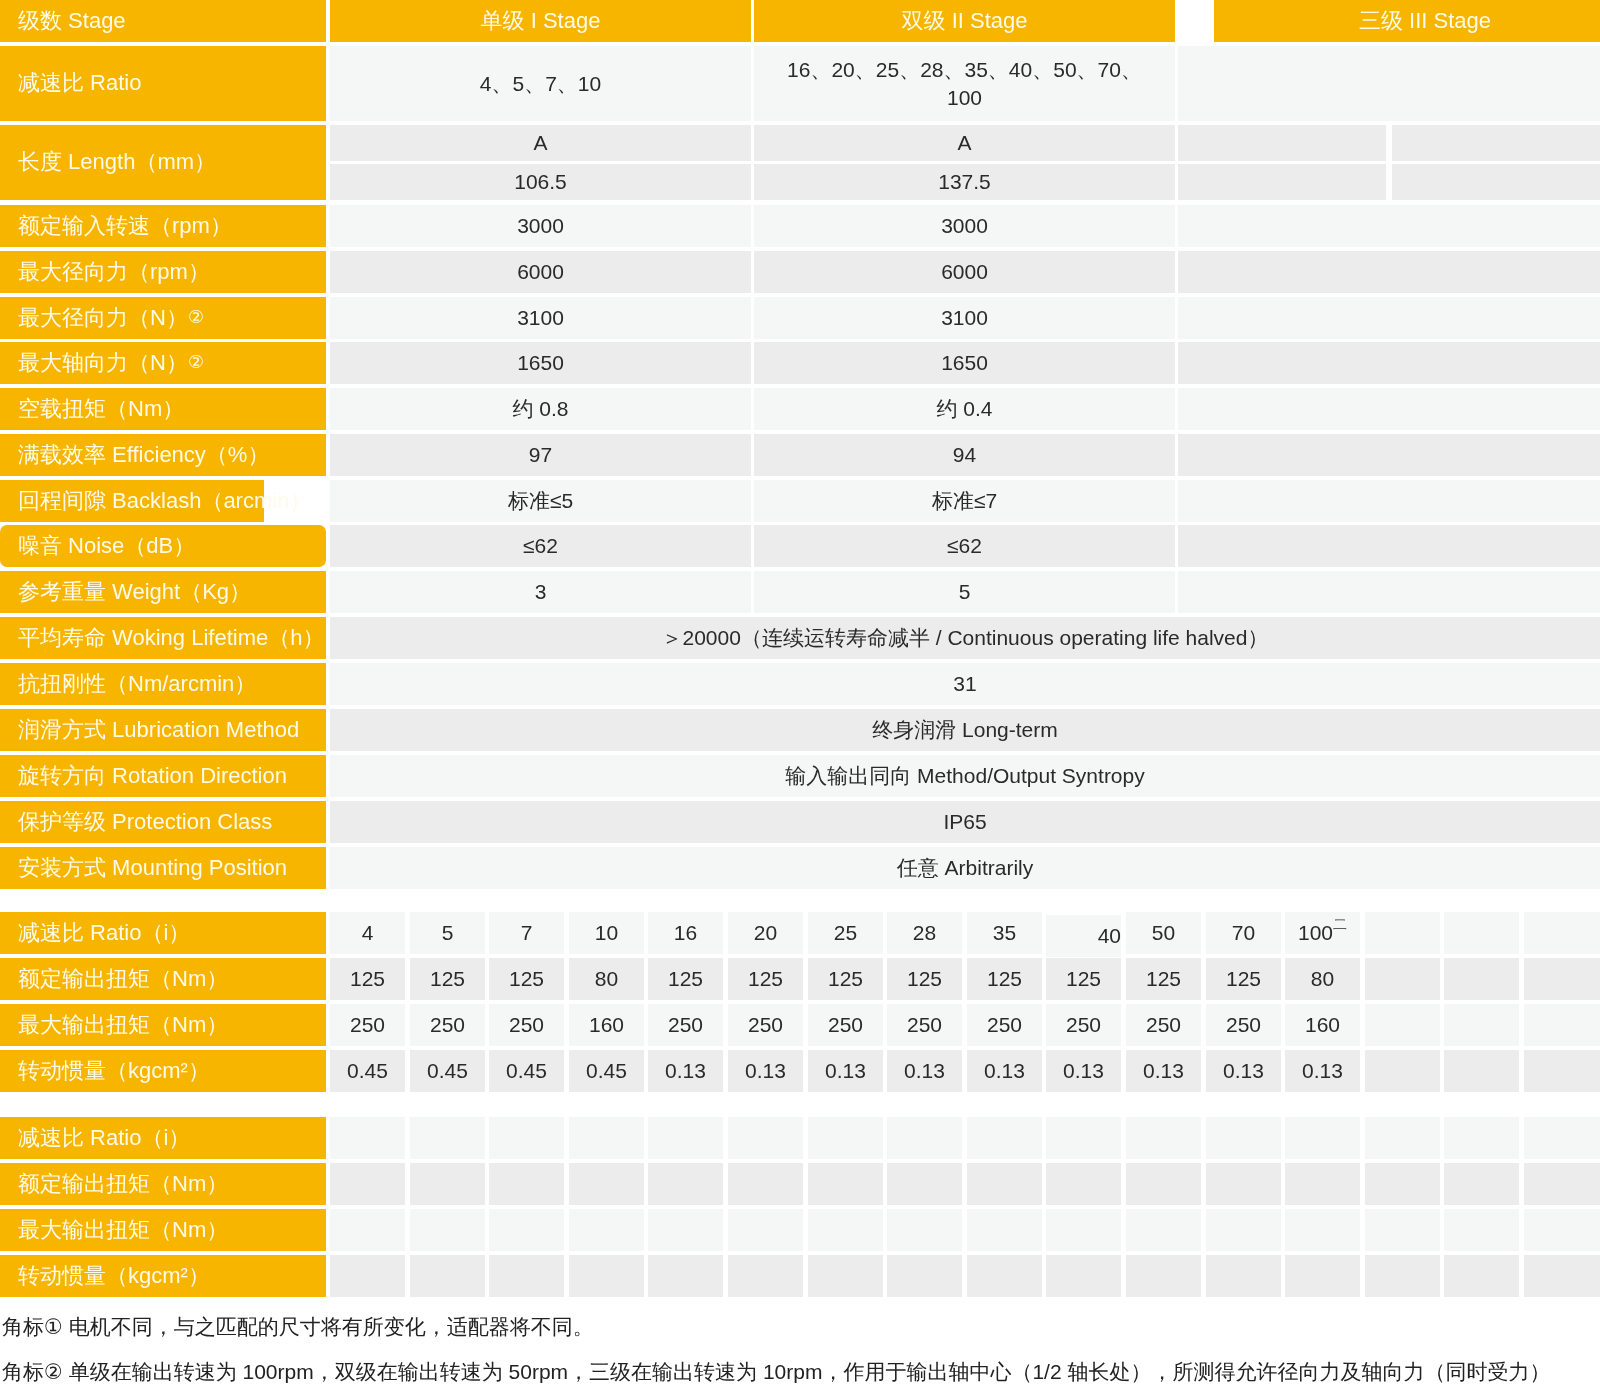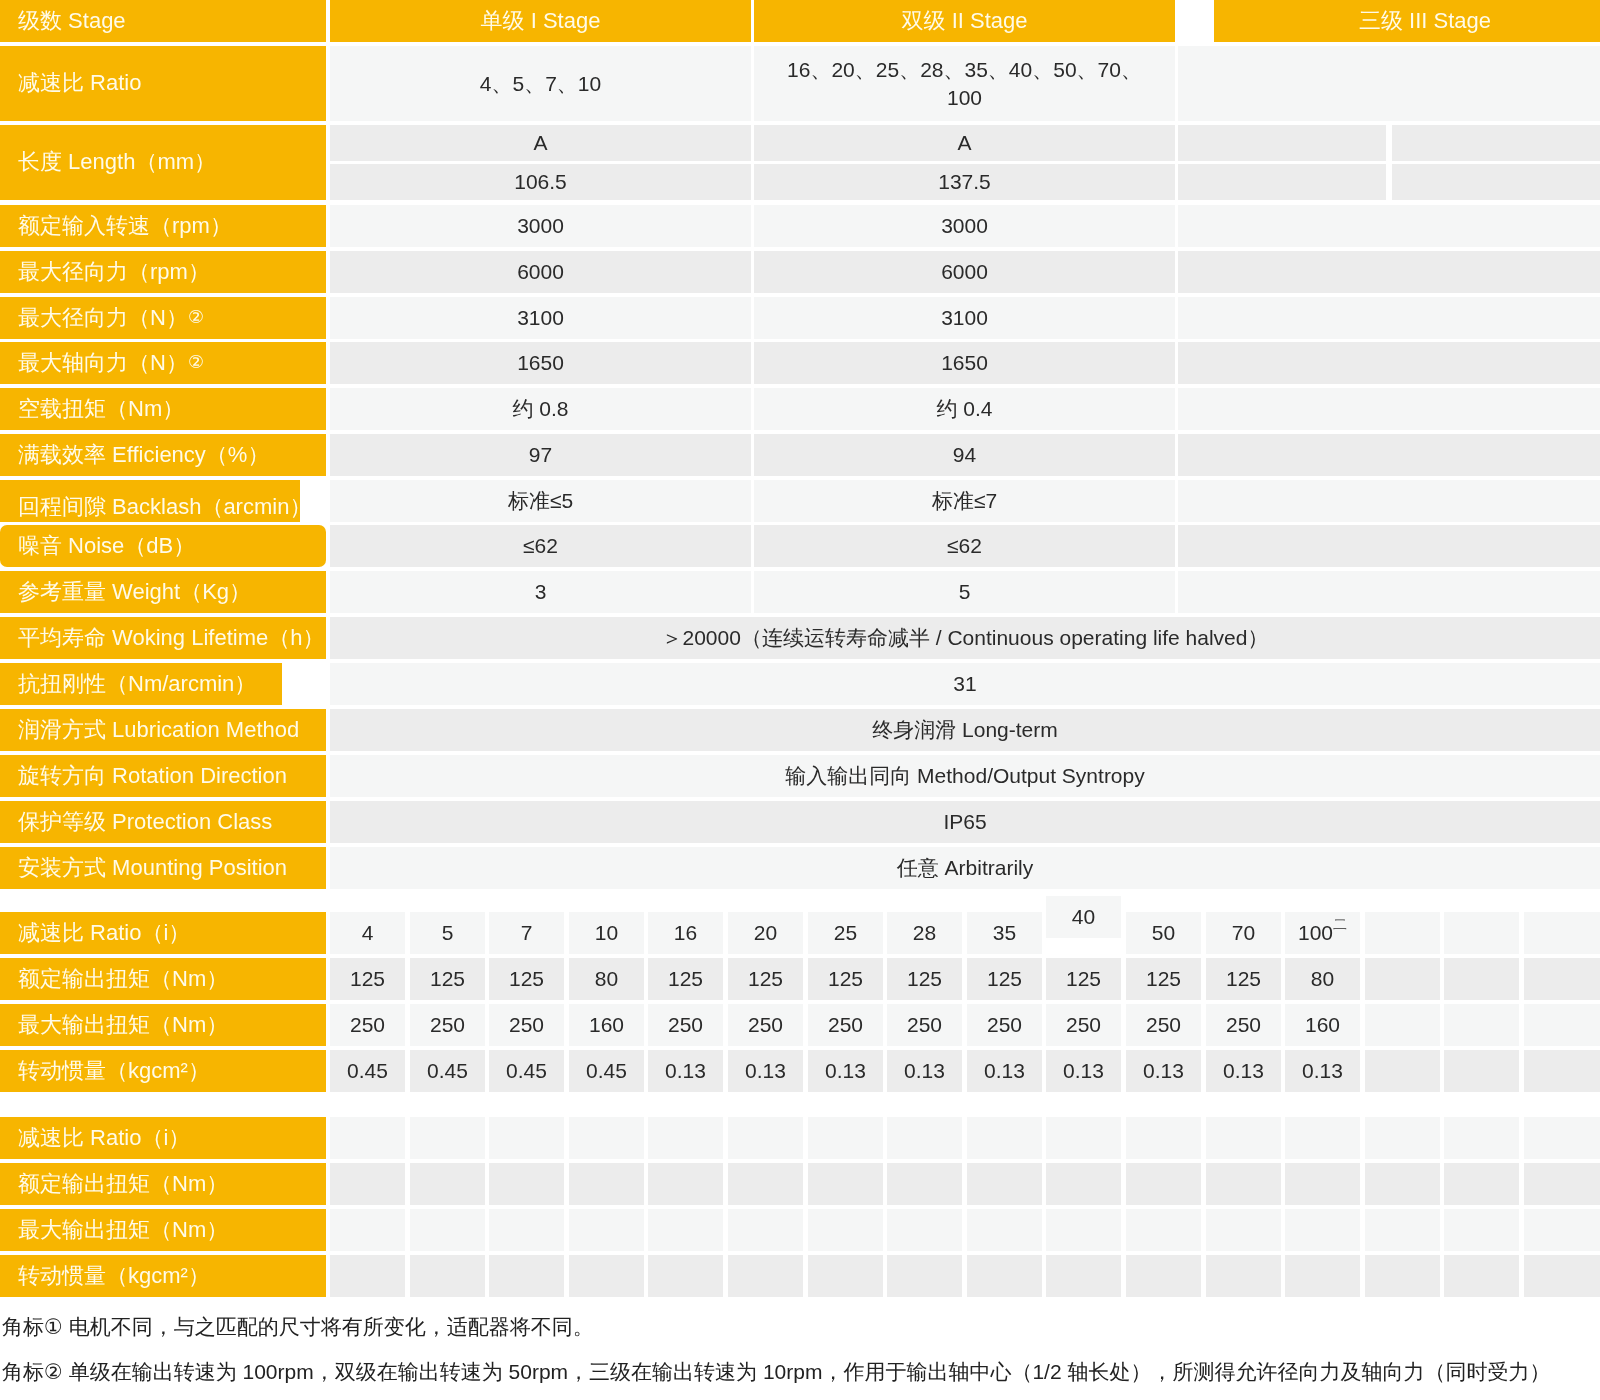--- a/index.html
+++ b/index.html
@@ -135,21 +135,21 @@
     </div>
     <div class="cell dk" style="left: 330px; top: 434px; width: 421px; height: 42px;">
       <span>97</span>
     </div>
     <div class="cell dk" style="left: 754px; top: 434px; width: 421px; height: 42px;">
       <span>94</span>
     </div>
     <div class="cell dk" style="left: 1178px; top: 434px; width: 422px; height: 42px;">
       <span></span>
     </div>
-    <div class="cell lbl" style="left: 0px; top: 480px; width: 300px; height: 42px; align-items: flex-end;">
+    <div class="cell lbl" style="left: 0px; top: 480px; width: 264px; height: 42px;">
       <span>回程间隙 Backlash（arcmin）</span>
     </div>
     <div class="cell lt" style="left: 330px; top: 480px; width: 421px; height: 42px;">
       <span>标准≤5</span>
     </div>
     <div class="cell lt" style="left: 754px; top: 480px; width: 421px; height: 42px;">
       <span>标准≤7</span>
     </div>
     <div class="cell lt" style="left: 1178px; top: 480px; width: 422px; height: 42px;">
       <span></span>
@@ -177,21 +177,21 @@
     </div>
     <div class="cell lt" style="left: 1178px; top: 571px; width: 422px; height: 42px;">
       <span></span>
     </div>
     <div class="cell lbl" style="left: 0px; top: 617px; width: 326px; height: 42px;">
       <span>平均寿命 Woking Lifetime（h）</span>
     </div>
     <div class="cell dk" style="left: 330px; top: 617px; width: 1270px; height: 42px;">
       <span>＞20000（连续运转寿命减半 / Continuous operating life halved）</span>
     </div>
-    <div class="cell lbl" style="left: 0px; top: 663px; width: 282px; height: 42px;">
+    <div class="cell lbl" style="left: 0px; top: 663px; width: 326px; height: 42px;">
       <span>抗扭刚性（Nm/arcmin）</span>
     </div>
     <div class="cell lt" style="left: 330px; top: 663px; width: 1270px; height: 42px;">
       <span>31</span>
     </div>
     <div class="cell lbl" style="left: 0px; top: 709px; width: 326px; height: 42px;">
       <span>润滑方式 Lubrication Method</span>
     </div>
     <div class="cell dk" style="left: 330px; top: 709px; width: 1270px; height: 42px;">
       <span>终身润滑 Long-term</span>
@@ -237,21 +237,21 @@
     </div>
     <div class="cell lt" style="left: 808px; top: 912px; width: 75px; height: 42px;">
       <span>25</span>
     </div>
     <div class="cell lt" style="left: 887px; top: 912px; width: 75px; height: 42px;">
       <span>28</span>
     </div>
     <div class="cell lt" style="left: 967px; top: 912px; width: 75px; height: 42px;">
       <span>35</span>
     </div>
-    <div class="cell lt" style="left: 1046px; top: 896px; width: 75px; height: 42px;">
+    <div class="cell lt" style="left: 1046px; top: 915px; width: 75px; height: 42px; justify-content: flex-end;">
       <span>40</span>
     </div>
     <div class="cell lt" style="left: 1126px; top: 912px; width: 75px; height: 42px;">
       <span>50</span>
     </div>
     <div class="cell lt" style="left: 1206px; top: 912px; width: 75px; height: 42px;">
       <span>70</span>
     </div>
     <div class="cell lt" style="left: 1285px; top: 912px; width: 75px; height: 42px;">
       <span>100</span>

